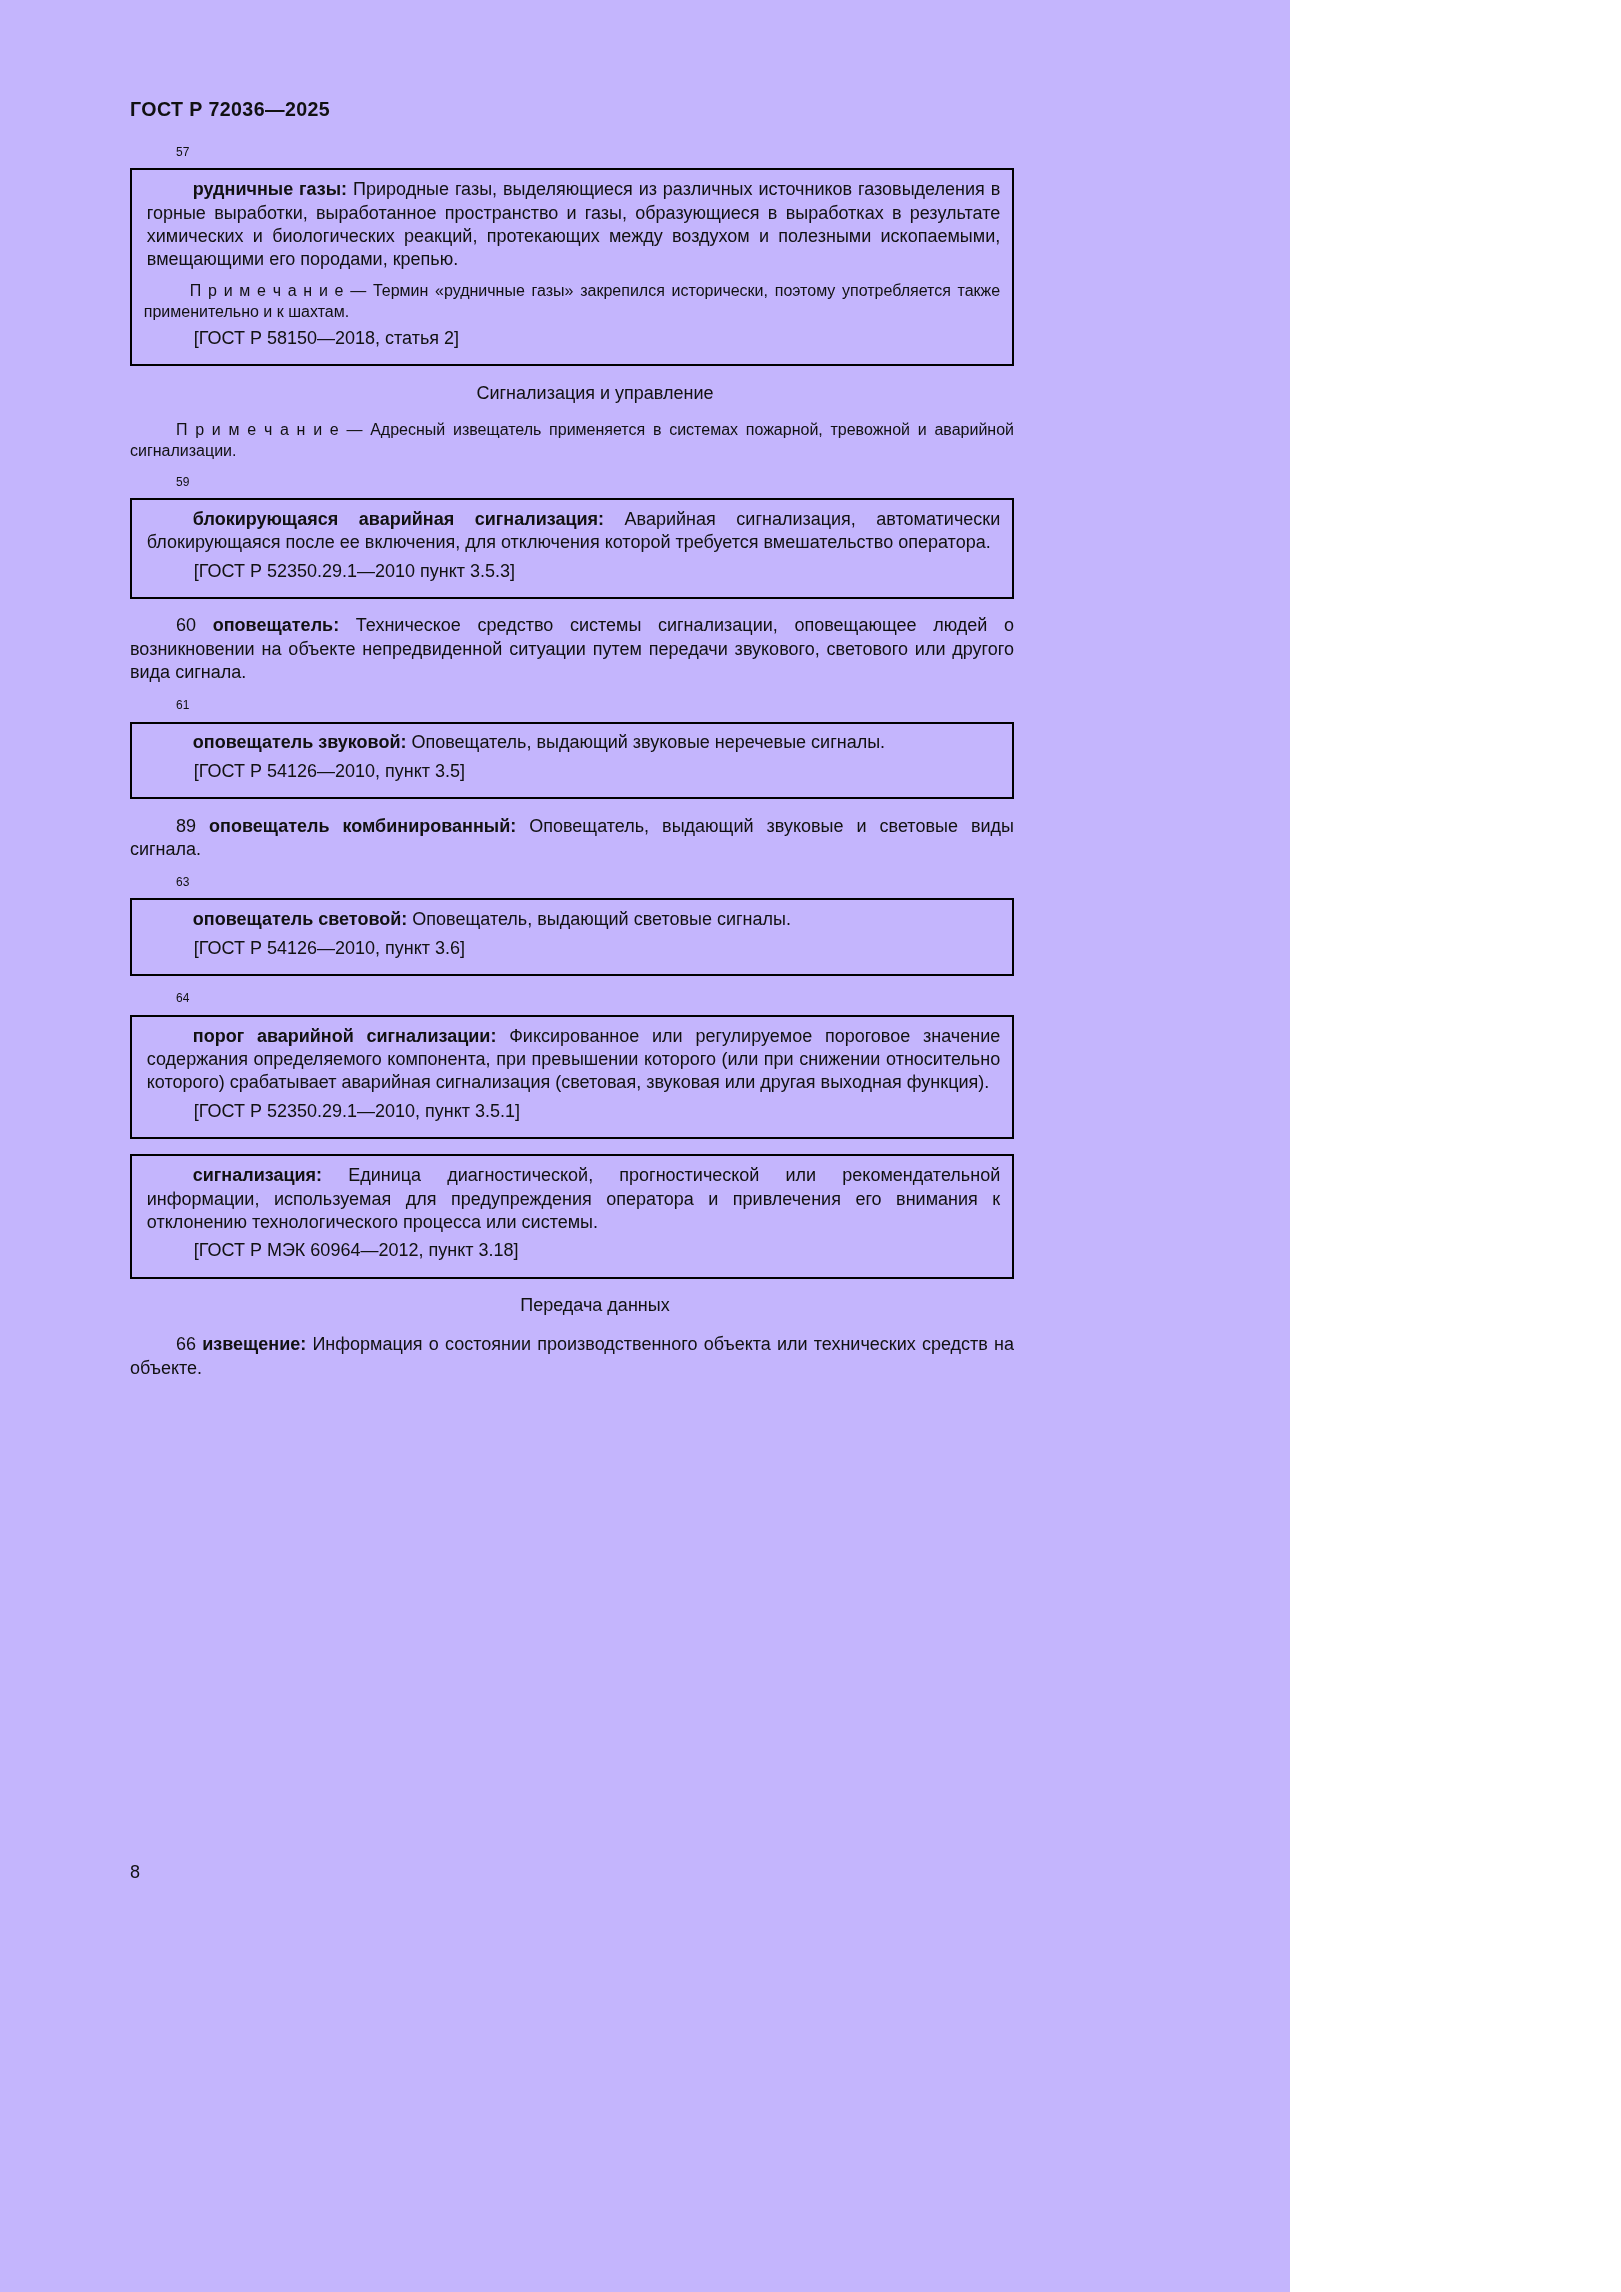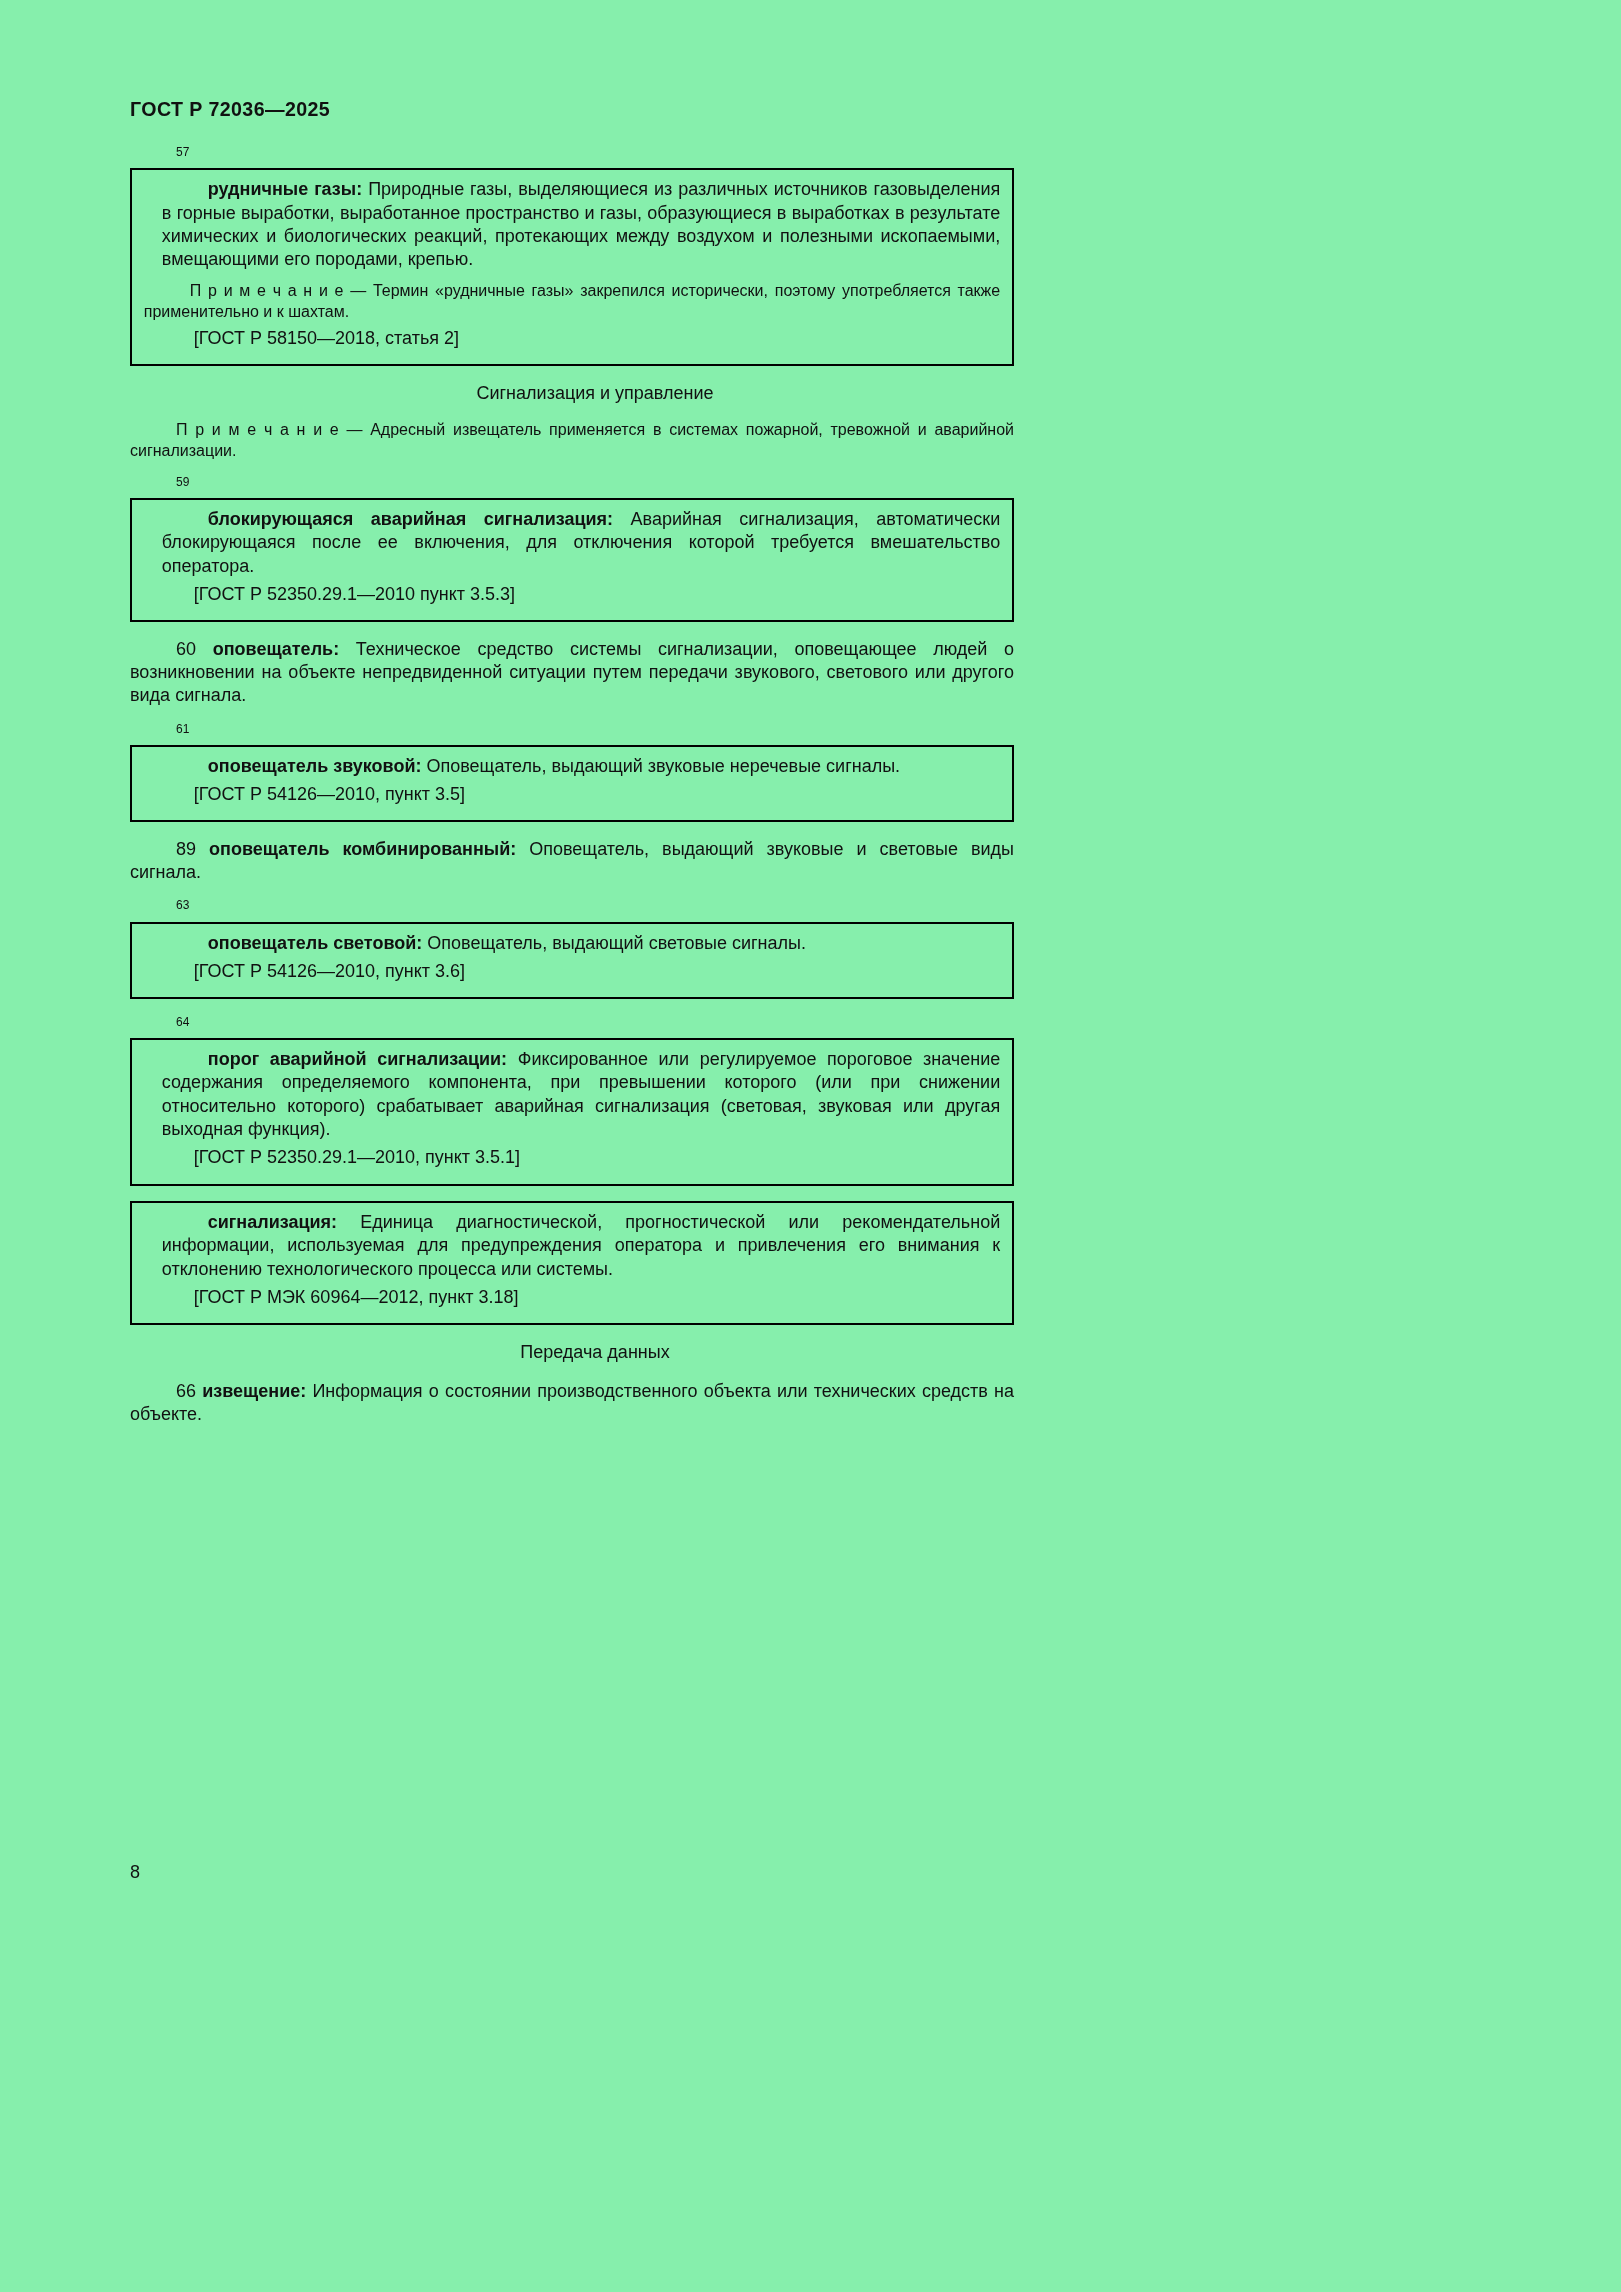--- a/index.html
+++ b/index.html
@@ -3,23 +3,23 @@
 <meta charset="utf-8">
 <style>
   * { margin: 0; padding: 0; box-sizing: border-box; }
   html, body { background: #ffffff; }
   body {
     font-family: "Liberation Sans", "DejaVu Sans", sans-serif;
     color: #111111;
   }
   .page {
     position: relative;
-    width: 1621px;
+    width: 1290px;
     height: 2293px;
-    background: #86efac;
+    background: #c4b5fd;
     overflow: hidden;
   }
   .doc-header {
     position: absolute;
     left: 130px;
     top: 98px;
     font-size: 19.6px;
     font-weight: bold;
     letter-spacing: 0.4px;
   }
@@ -55,21 +55,21 @@
     font-weight: normal;
     text-indent: 46px;
     margin: 7.8px 0 15.7px 0;
     text-align: center;
   }
   .box {
     border: 2px solid #000000;
     padding: 7.8px 11.8px 9.8px 11.8px;
     margin: 0 0 15.7px 0;
   }
-  .box .para { margin: 0 0 2px 18px; }
+  .box .para { margin: 0 0 2px 3px; }
   .box .note { margin: 7.8px 0 2px 0; }
   .citation {
     font-size: 18px;
     line-height: 1.35;
     text-indent: 46px;
     margin: 4px;
   }
   .bold { font-weight: bold; }
   .page-number {
     position: absolute;

